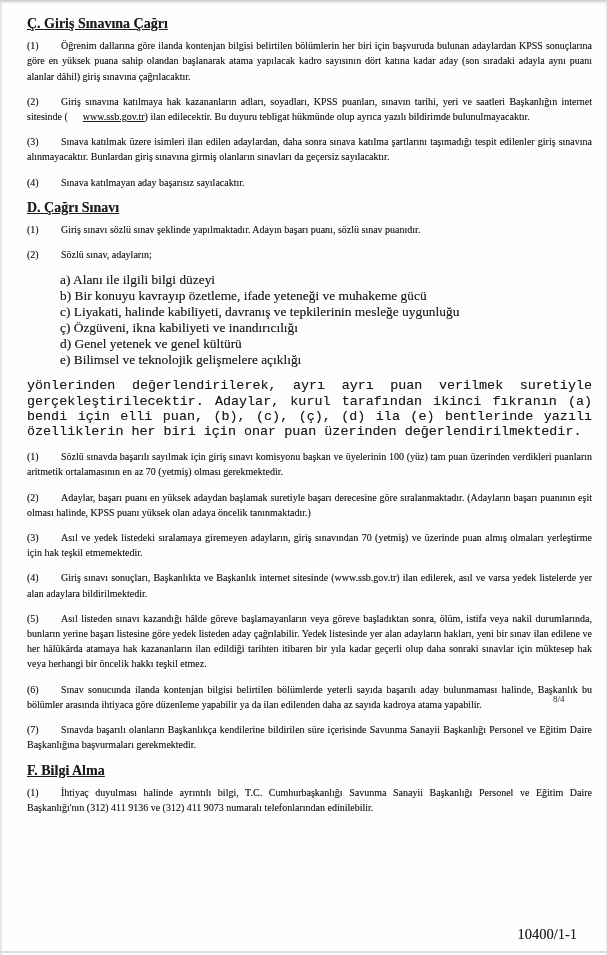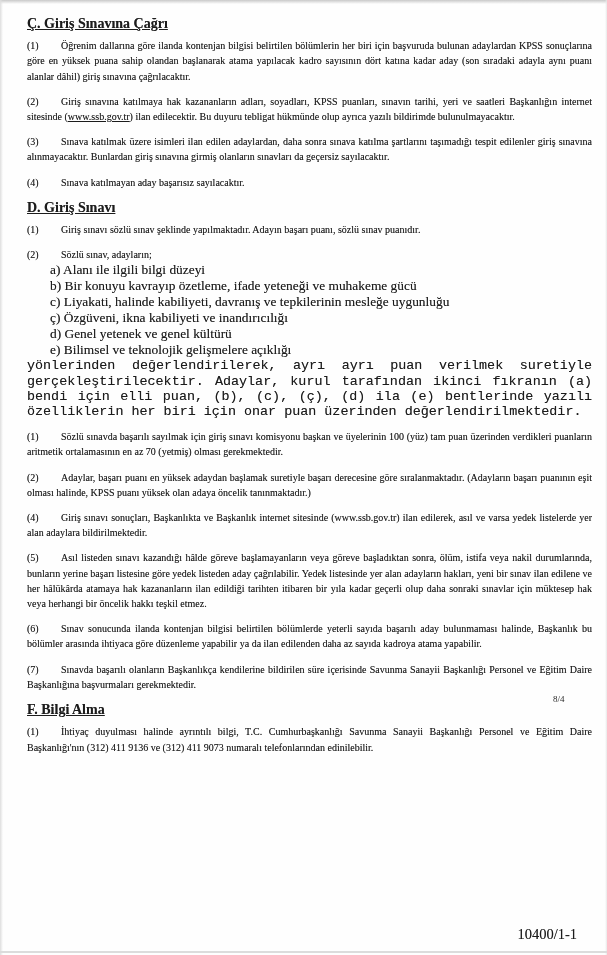--- a/index.html
+++ b/index.html
@@ -46,38 +46,39 @@
     line-height: 15.2px;
     text-align: justify;
     margin: 0 0 10px 0;
   }
   .pnum {
     display: inline-block;
     min-width: 34px;
   }
   .sublist {
     padding-left: 23px;
-    margin: 0;
+    margin: 10px;
   }
   .sublist-item {
     font-size: 13.4px;
     line-height: 16px;
     text-align: left;
   }
   .continuation {
     font-size: 13.4px;
     line-height: 15.2px;
     text-align: justify;
     margin: 0 0 10px 0;
     font-family: Liberation Mono, monospace;
   }
   .doc-link {
     text-decoration: underline;
     color: inherit;
     cursor: pointer;
+    margin-left: 15px;
   }
   .page-mark {
     position: absolute;
     left: 553px;
     top: 694px;
     font-size: 9px;
     color: #2a2a2a;
     font-family: "Liberation Serif", serif;
     text-shadow: none;
   }
@@ -105,21 +106,21 @@
     <div class="section-heading">Ç. Giriş Sınavına Çağrı</div>
 
     <p class="para"><span class="pnum">(1)</span><span>Öğrenim dallarına göre ilanda kontenjan bilgisi belirtilen bölümlerin her biri için başvuruda bulunan adaylardan KPSS sonuçlarına göre en yüksek puana sahip olandan başlanarak atama yapılacak kadro sayısının dört katına kadar aday (son sıradaki adayla aynı puanı alanlar dâhil) giriş sınavına çağrılacaktır.</span></p>
 
     <p class="para"><span class="pnum">(2)</span><span>Giriş sınavına katılmaya hak kazananların adları, soyadları, KPSS puanları, sınavın tarihi, yeri ve saatleri Başkanlığın internet sitesinde (</span><span class="doc-link">www.ssb.gov.tr</span><span>) ilan edilecektir. Bu duyuru tebligat hükmünde olup ayrıca yazılı bildirimde bulunulmayacaktır.</span></p>
 
     <p class="para"><span class="pnum">(3)</span><span>Sınava katılmak üzere isimleri ilan edilen adaylardan, daha sonra sınava katılma şartlarını taşımadığı tespit edilenler giriş sınavına alınmayacaktır. Bunlardan giriş sınavına girmiş olanların sınavları da geçersiz sayılacaktır.</span></p>
 
     <p class="para"><span class="pnum">(4)</span><span>Sınava katılmayan aday başarısız sayılacaktır.</span></p>
 
-    <div class="section-heading">D. Giriş Sınavı</div>
+    <div class="section-heading">D. Çağrı Sınavı</div>
 
     <p class="para"><span class="pnum">(1)</span><span>Giriş sınavı sözlü sınav şeklinde yapılmaktadır. Adayın başarı puanı, sözlü sınav puanıdır.</span></p>
 
     <p class="para intro-line"><span class="pnum">(2)</span><span>Sözlü sınav, adayların;</span></p>
 
     <div class="sublist">
       <div class="sublist-item">a) Alanı ile ilgili bilgi düzeyi</div>
       <div class="sublist-item">b) Bir konuyu kavrayıp özetleme, ifade yeteneği ve muhakeme gücü</div>
       <div class="sublist-item">c) Liyakati, halinde kabiliyeti, davranış ve tepkilerinin mesleğe uygunluğu</div>
       <div class="sublist-item">ç) Özgüveni, ikna kabiliyeti ve inandırıcılığı</div>
@@ -127,20 +128,21 @@
       <div class="sublist-item">e) Bilimsel ve teknolojik gelişmelere açıklığı</div>
     </div>
 
     <p class="continuation">yönlerinden değerlendirilerek, ayrı ayrı puan verilmek suretiyle gerçekleştirilecektir. Adaylar, kurul tarafından ikinci fıkranın (a) bendi için elli puan, (b), (c), (ç), (d) ila (e) bentlerinde yazılı özelliklerin her biri için onar puan üzerinden değerlendirilmektedir.</p>
 
 
     <p class="para"><span class="pnum">(1)</span><span>Sözlü sınavda başarılı sayılmak için giriş sınavı komisyonu başkan ve üyelerinin 100 (yüz) tam puan üzerinden verdikleri puanların aritmetik ortalamasının en az 70 (yetmiş) olması gerekmektedir.</span></p>
 
     <p class="para"><span class="pnum">(2)</span><span>Adaylar, başarı puanı en yüksek adaydan başlamak suretiyle başarı derecesine göre sıralanmaktadır. (Adayların başarı puanının eşit olması halinde, KPSS puanı yüksek olan adaya öncelik tanınmaktadır.)</span></p>
 
+    <p class="para"><span class="pnum">(3)</span><span>Asıl ve yedek listedeki sıralamaya giremeyen adayların, giriş sınavından 70 (yetmiş) ve üzerinde puan almış olmaları yerleştirme için hak teşkil etmemektedir.</span></p>
 
     <p class="para"><span class="pnum">(4)</span><span>Giriş sınavı sonuçları, Başkanlıkta ve Başkanlık internet sitesinde (www.ssb.gov.tr) ilan edilerek, asıl ve varsa yedek listelerde yer alan adaylara bildirilmektedir.</span></p>
 
     <p class="para"><span class="pnum">(5)</span><span>Asıl listeden sınavı kazandığı hâlde göreve başlamayanların veya göreve başladıktan sonra, ölüm, istifa veya nakil durumlarında, bunların yerine başarı listesine göre yedek listeden aday çağrılabilir. Yedek listesinde yer alan adayların hakları, yeni bir sınav ilan edilene ve her hâlükârda atamaya hak kazananların ilan edildiği tarihten itibaren bir yıla kadar geçerli olup daha sonraki sınavlar için müktesep hak veya herhangi bir öncelik hakkı teşkil etmez.</span></p>
 
     <p class="para"><span class="pnum">(6)</span><span>Sınav sonucunda ilanda kontenjan bilgisi belirtilen bölümlerde yeterli sayıda başarılı aday bulunmaması halinde, Başkanlık bu bölümler arasında ihtiyaca göre düzenleme yapabilir ya da ilan edilenden daha az sayıda kadroya atama yapabilir.</span></p>
 
     <p class="para"><span class="pnum">(7)</span><span>Sınavda başarılı olanların Başkanlıkça kendilerine bildirilen süre içerisinde Savunma Sanayii Başkanlığı Personel ve Eğitim Daire Başkanlığına başvurmaları gerekmektedir.</span></p>
 
     <div class="section-heading">F. Bilgi Alma</div>

